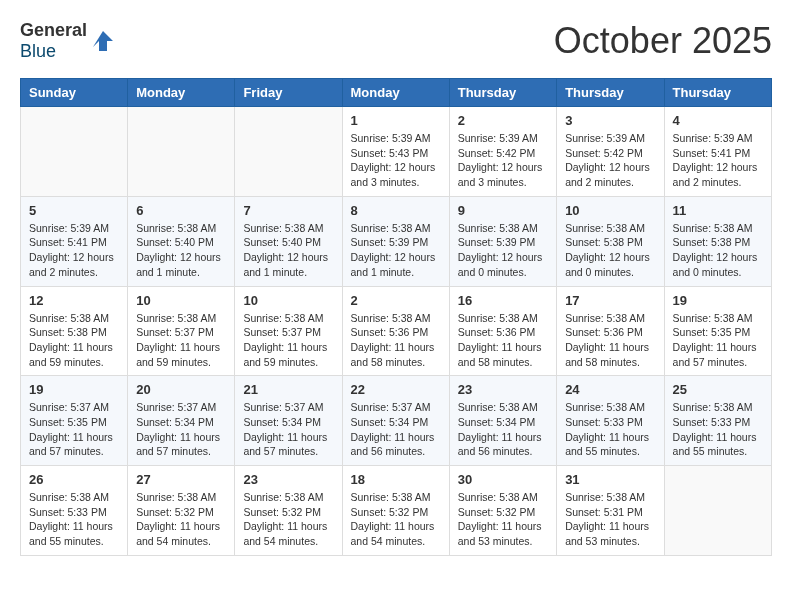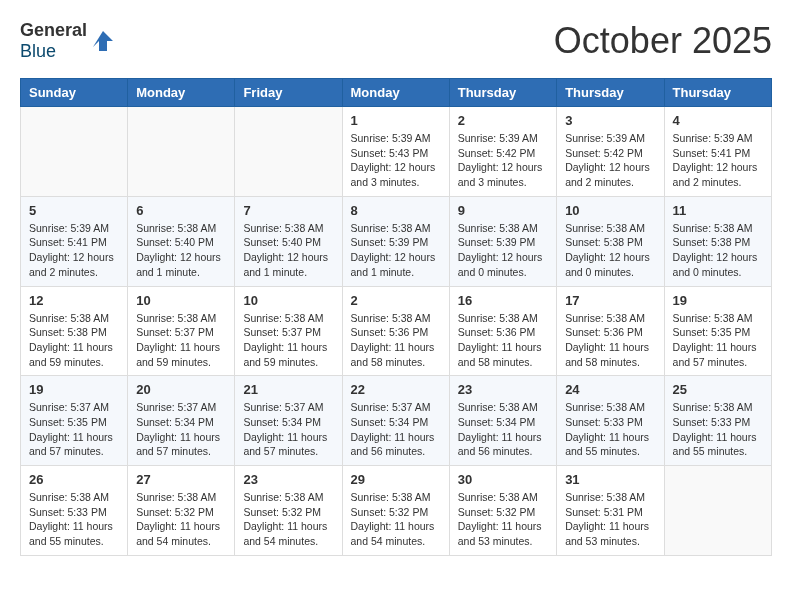--- a/index.html
+++ b/index.html
@@ -300,21 +300,21 @@
 Sunset: 5:32 PM
 Daylight: 11 hours and 54 minutes.</div>
         </td>
         <td>
           <span class="day-number">23</span>
           <div class="day-info" style="white-space: pre-line;">Sunrise: 5:38 AM
 Sunset: 5:32 PM
 Daylight: 11 hours and 54 minutes.</div>
         </td>
         <td>
-          <span class="day-number">29</span>
+          <span class="day-number">18</span>
           <div class="day-info" style="white-space: pre-line;">Sunrise: 5:38 AM
 Sunset: 5:32 PM
 Daylight: 11 hours and 54 minutes.</div>
         </td>
         <td>
           <span class="day-number">30</span>
           <div class="day-info" style="white-space: pre-line;">Sunrise: 5:38 AM
 Sunset: 5:32 PM
 Daylight: 11 hours and 53 minutes.</div>
         </td>

